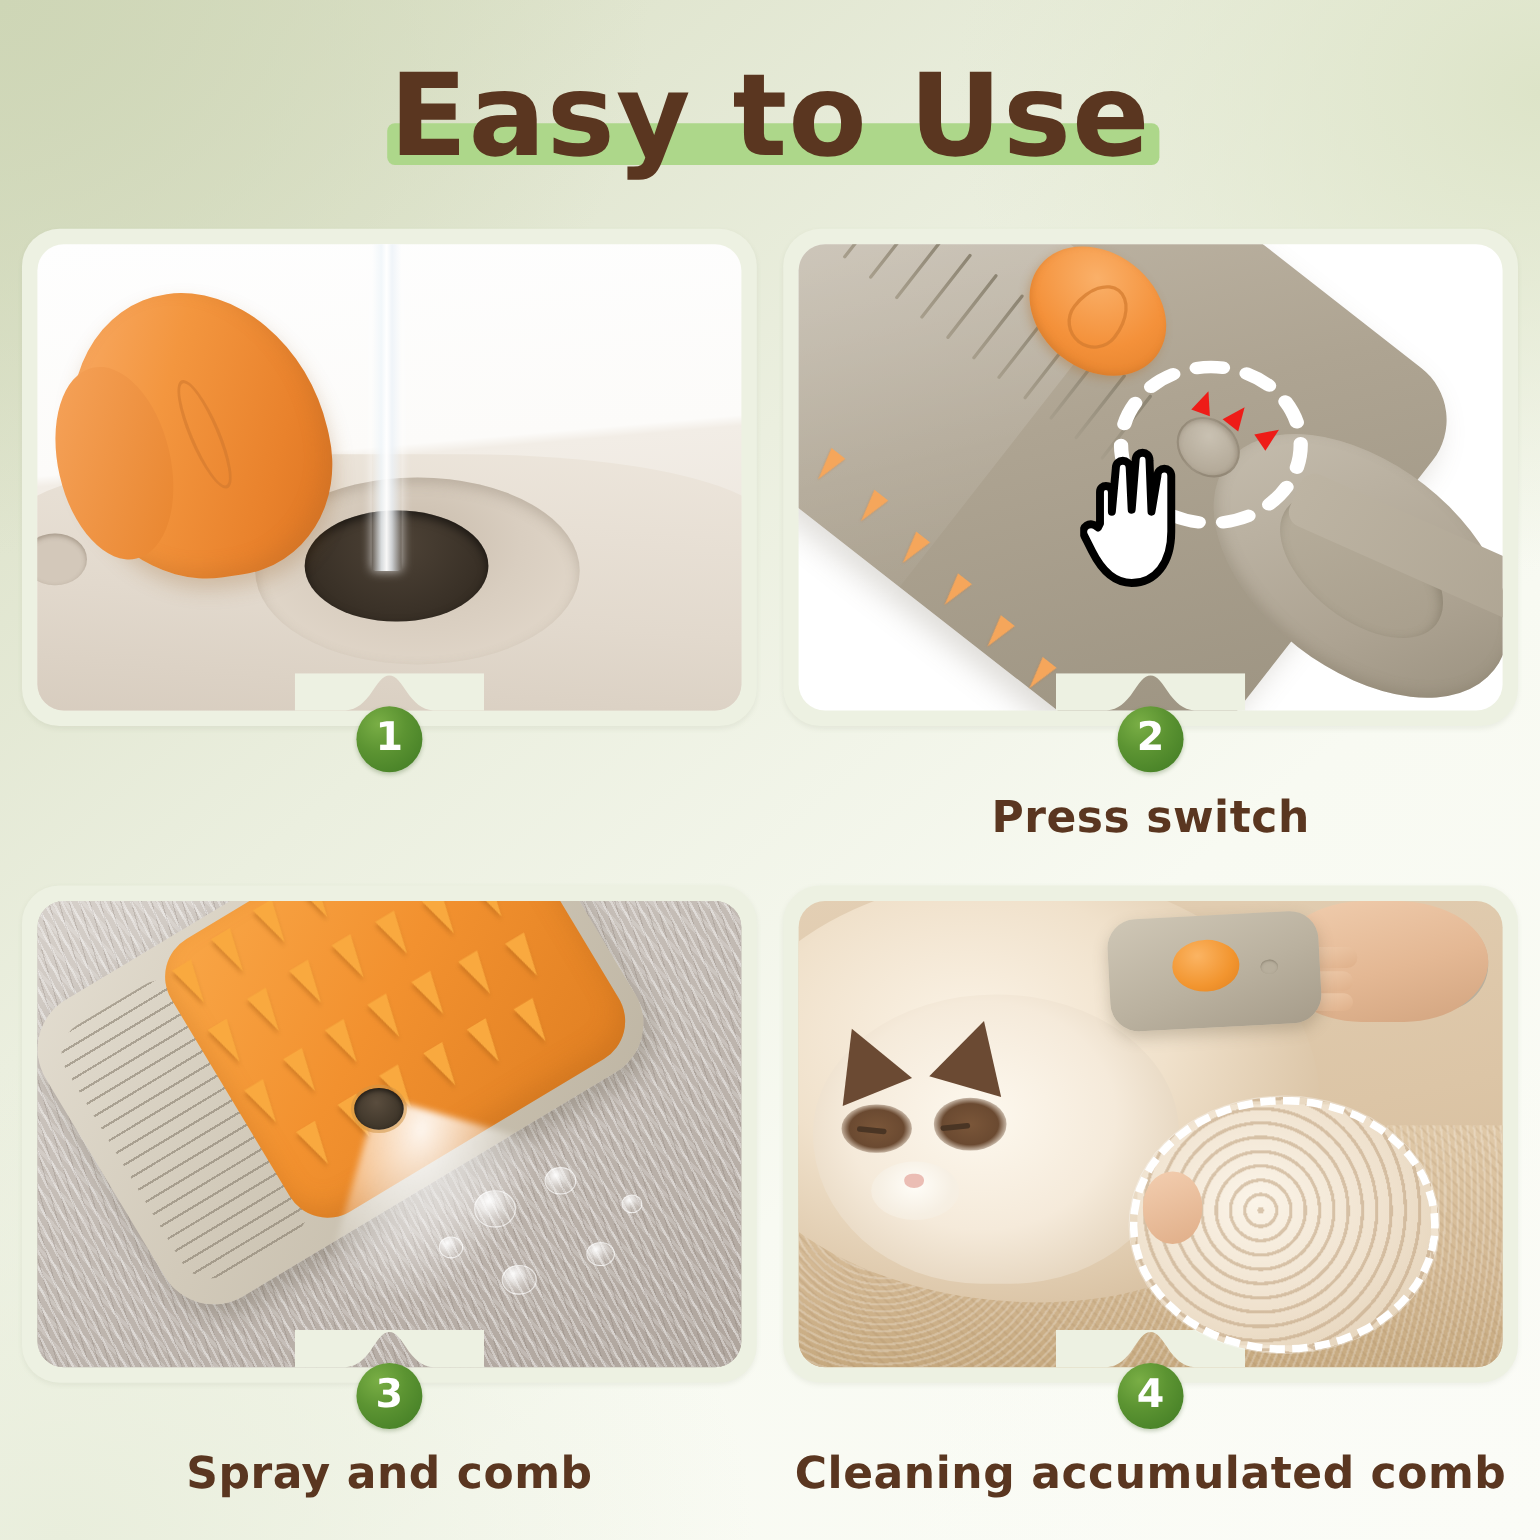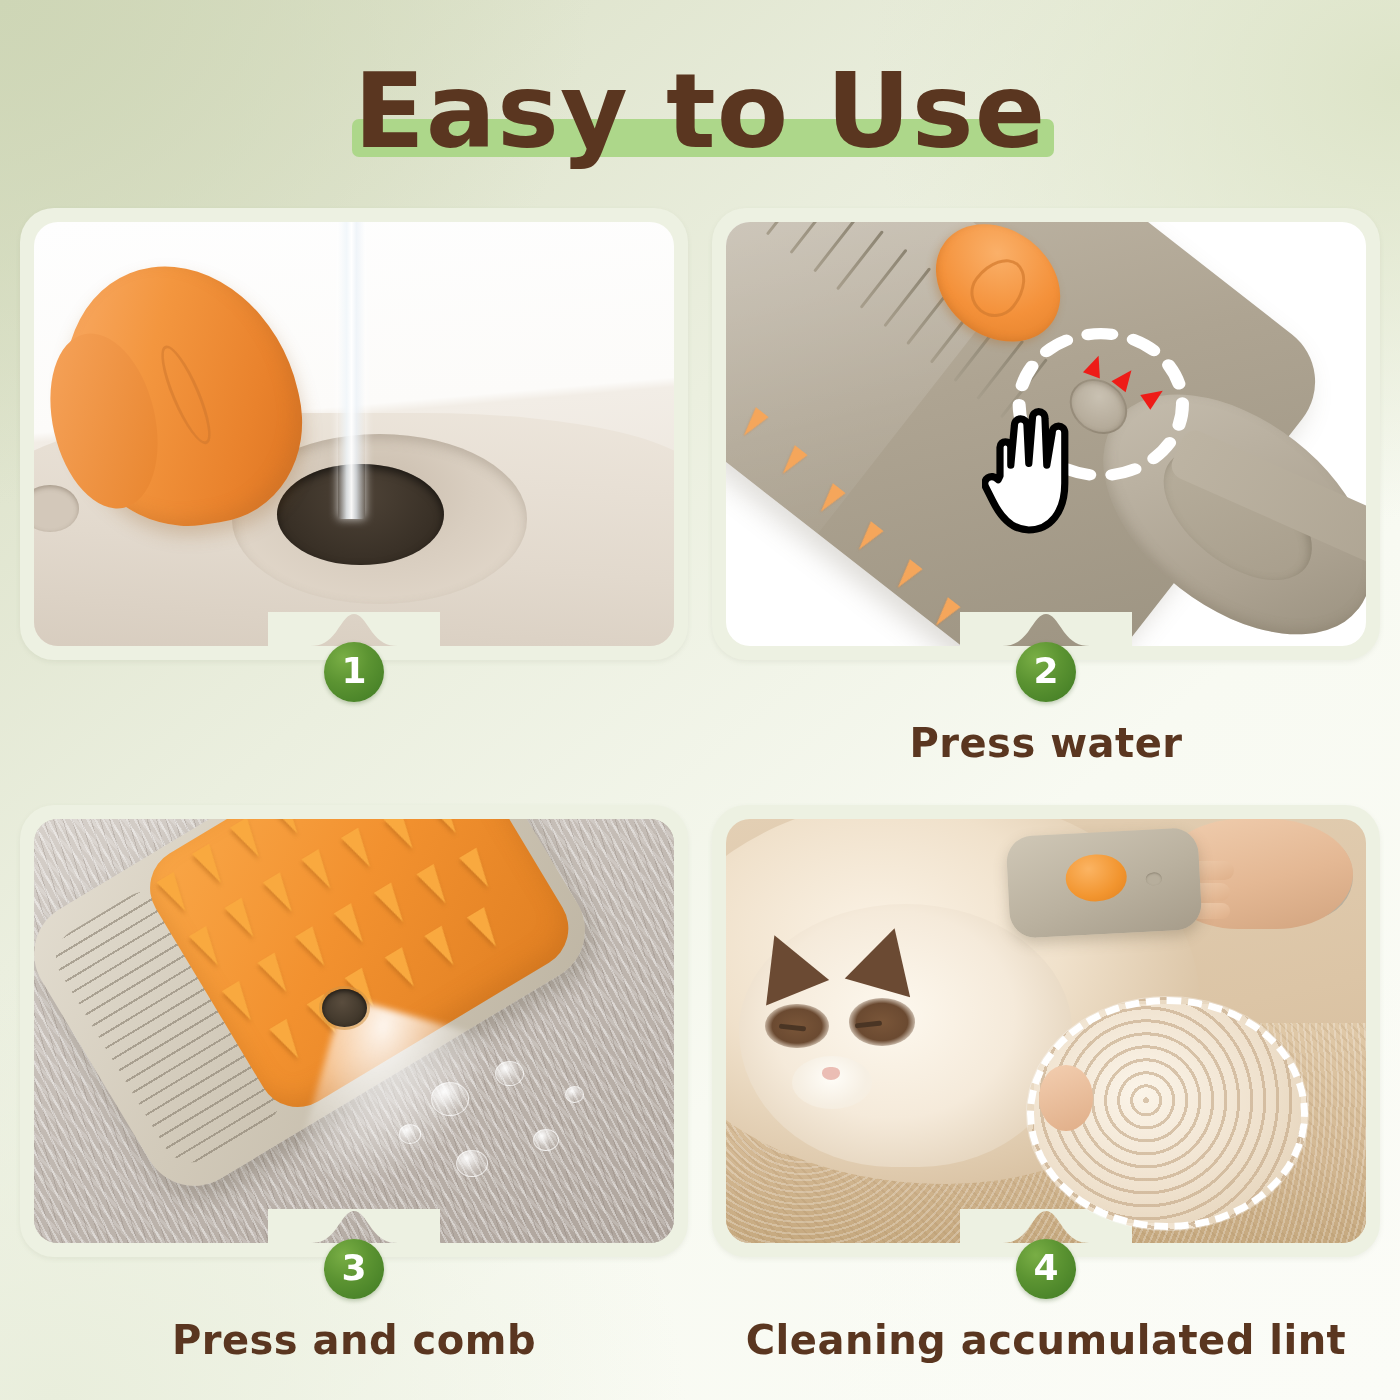--- a/index.html
+++ b/index.html
@@ -22,21 +22,21 @@
       radial-gradient(ellipse 760px 620px at 100% 6%, #DDE4C8 0%, rgba(221,228,200,0) 70%),
       radial-gradient(ellipse 900px 640px at 4% 100%, #E9EEDC 0%, rgba(233,238,220,0) 70%),
       radial-gradient(ellipse 900px 700px at 100% 100%, #FBFCF7 0%, rgba(251,252,247,0) 70%),
       linear-gradient(140deg, #D6DCC0 0%, #EBEFDF 38%, #F8FAF2 66%, #FBFCF6 100%);
   }
 
   
   #title-wrap {
     position:absolute; left:0; right:0; top:52px;
     height:125px;
-    display:flex; align-items:center; justify-content:center;
+    display:flex; align-items:flex-start; justify-content:center;
   }
   #title-inner { position:relative; display:inline-block; }
   #title-highlight {
     position:absolute;
     left:12px; right:6px;
     bottom:14px;
     height:38px;
     background:#ADD78A;
     border-radius:7px;
     z-index:0;
@@ -560,21 +560,21 @@
         </div>
       </div>
       <div class="notch">
         <svg width="172" height="86" viewBox="0 0 172 86">
           <path d="M0,0 H172 V34 H130 C118,34 112,30 104,20 C96,8 92,2 86,2 C80,2 76,8 68,20 C60,30 54,34 42,34 H0 Z" fill="#EDF1E2"></path>
         </svg>
       </div>
       <div class="badge">
         <span>2</span>
       </div>
-      <div class="caption">Press water</div>
+      <div class="caption">Press switch</div>
     </div>
 
     <div class="step">
       <div class="frame">
         <div class="photo p3">
           <div class="fur"></div>
 
           <div class="head">
             <div class="shell"></div>
             <div class="ridges"></div>
@@ -619,21 +619,21 @@
         </div>
       </div>
       <div class="notch">
         <svg width="172" height="86" viewBox="0 0 172 86">
           <path d="M0,0 H172 V34 H130 C118,34 112,30 104,20 C96,8 92,2 86,2 C80,2 76,8 68,20 C60,30 54,34 42,34 H0 Z" fill="#EDF1E2"></path>
         </svg>
       </div>
       <div class="badge">
         <span>3</span>
       </div>
-      <div class="caption">Press and comb</div>
+      <div class="caption">Spray and comb</div>
     </div>
 
     <div class="step">
       <div class="frame">
         <div class="photo p4">
           <div class="rug"></div>
           <div class="catbody"></div>
           <div class="catface">
             <div class="ear l"></div>
             <div class="ear r"></div>
@@ -662,17 +662,17 @@
         </div>
       </div>
       <div class="notch">
         <svg width="172" height="86" viewBox="0 0 172 86">
           <path d="M0,0 H172 V34 H130 C118,34 112,30 104,20 C96,8 92,2 86,2 C80,2 76,8 68,20 C60,30 54,34 42,34 H0 Z" fill="#EDF1E2"></path>
         </svg>
       </div>
       <div class="badge">
         <span>4</span>
       </div>
-      <div class="caption">Cleaning accumulated lint</div>
+      <div class="caption">Cleaning accumulated comb</div>
     </div>
 
   </div>
 </div>
 
 </body></html>

